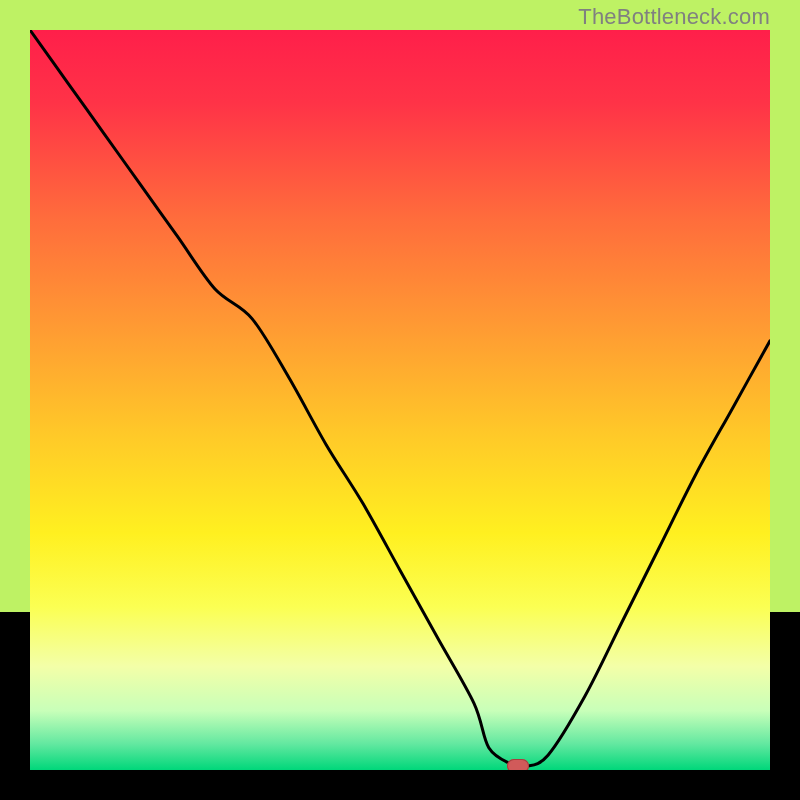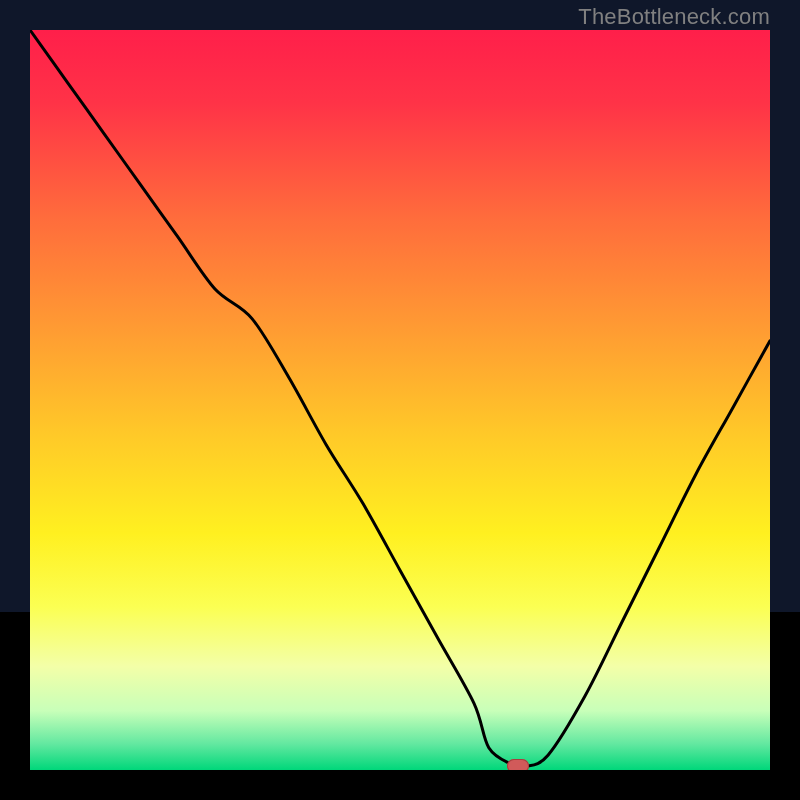--- a/index.html
+++ b/index.html
@@ -9,21 +9,21 @@
     height: 800px;
     background: #000;
     overflow: hidden;
   }
   .frame {
     position: absolute;
     left: 0;
     top: 0;
     width: 800px;
     height: 612px;
-    background: #0f172a;
+    background: #bef264;
   }
   .plot {
     position: absolute;
     left: 30px;
     top: 30px;
     width: 740px;
     height: 740px;
     overflow: hidden;
   }
   .gradient {

